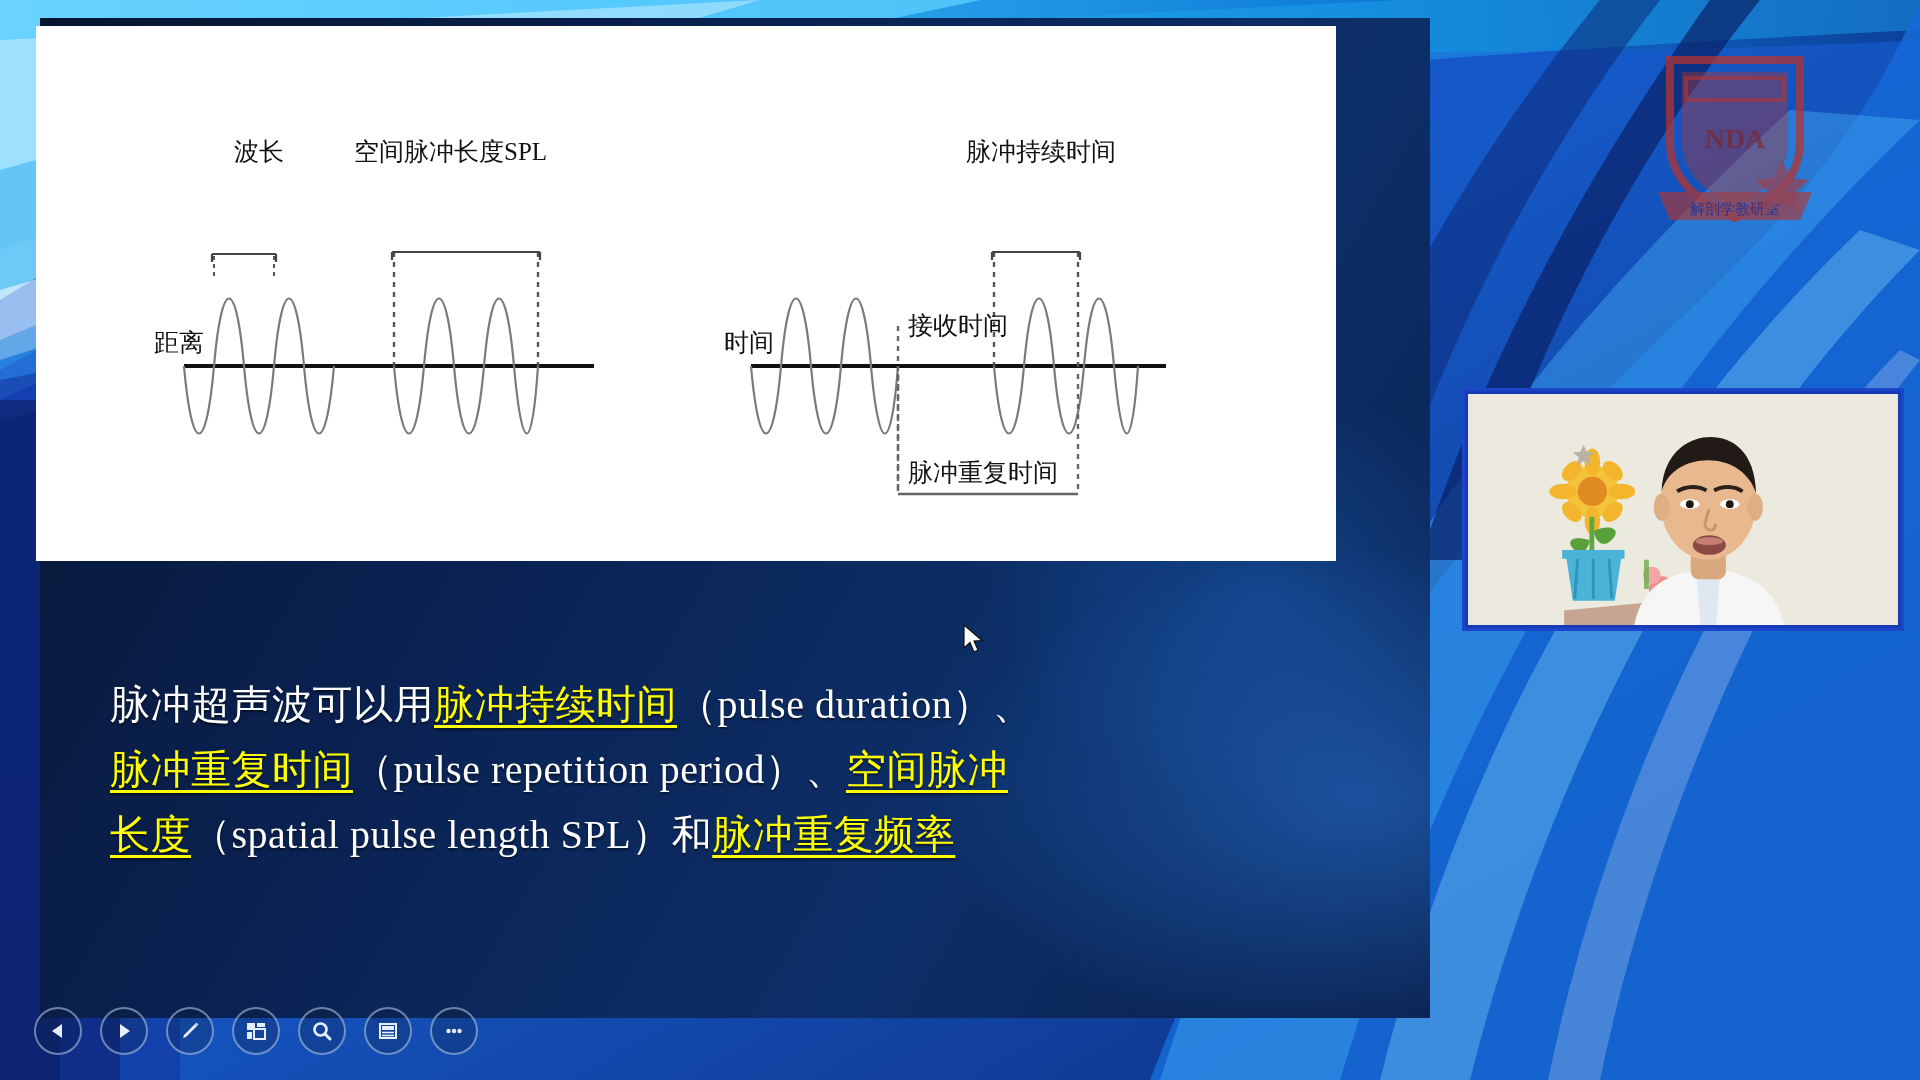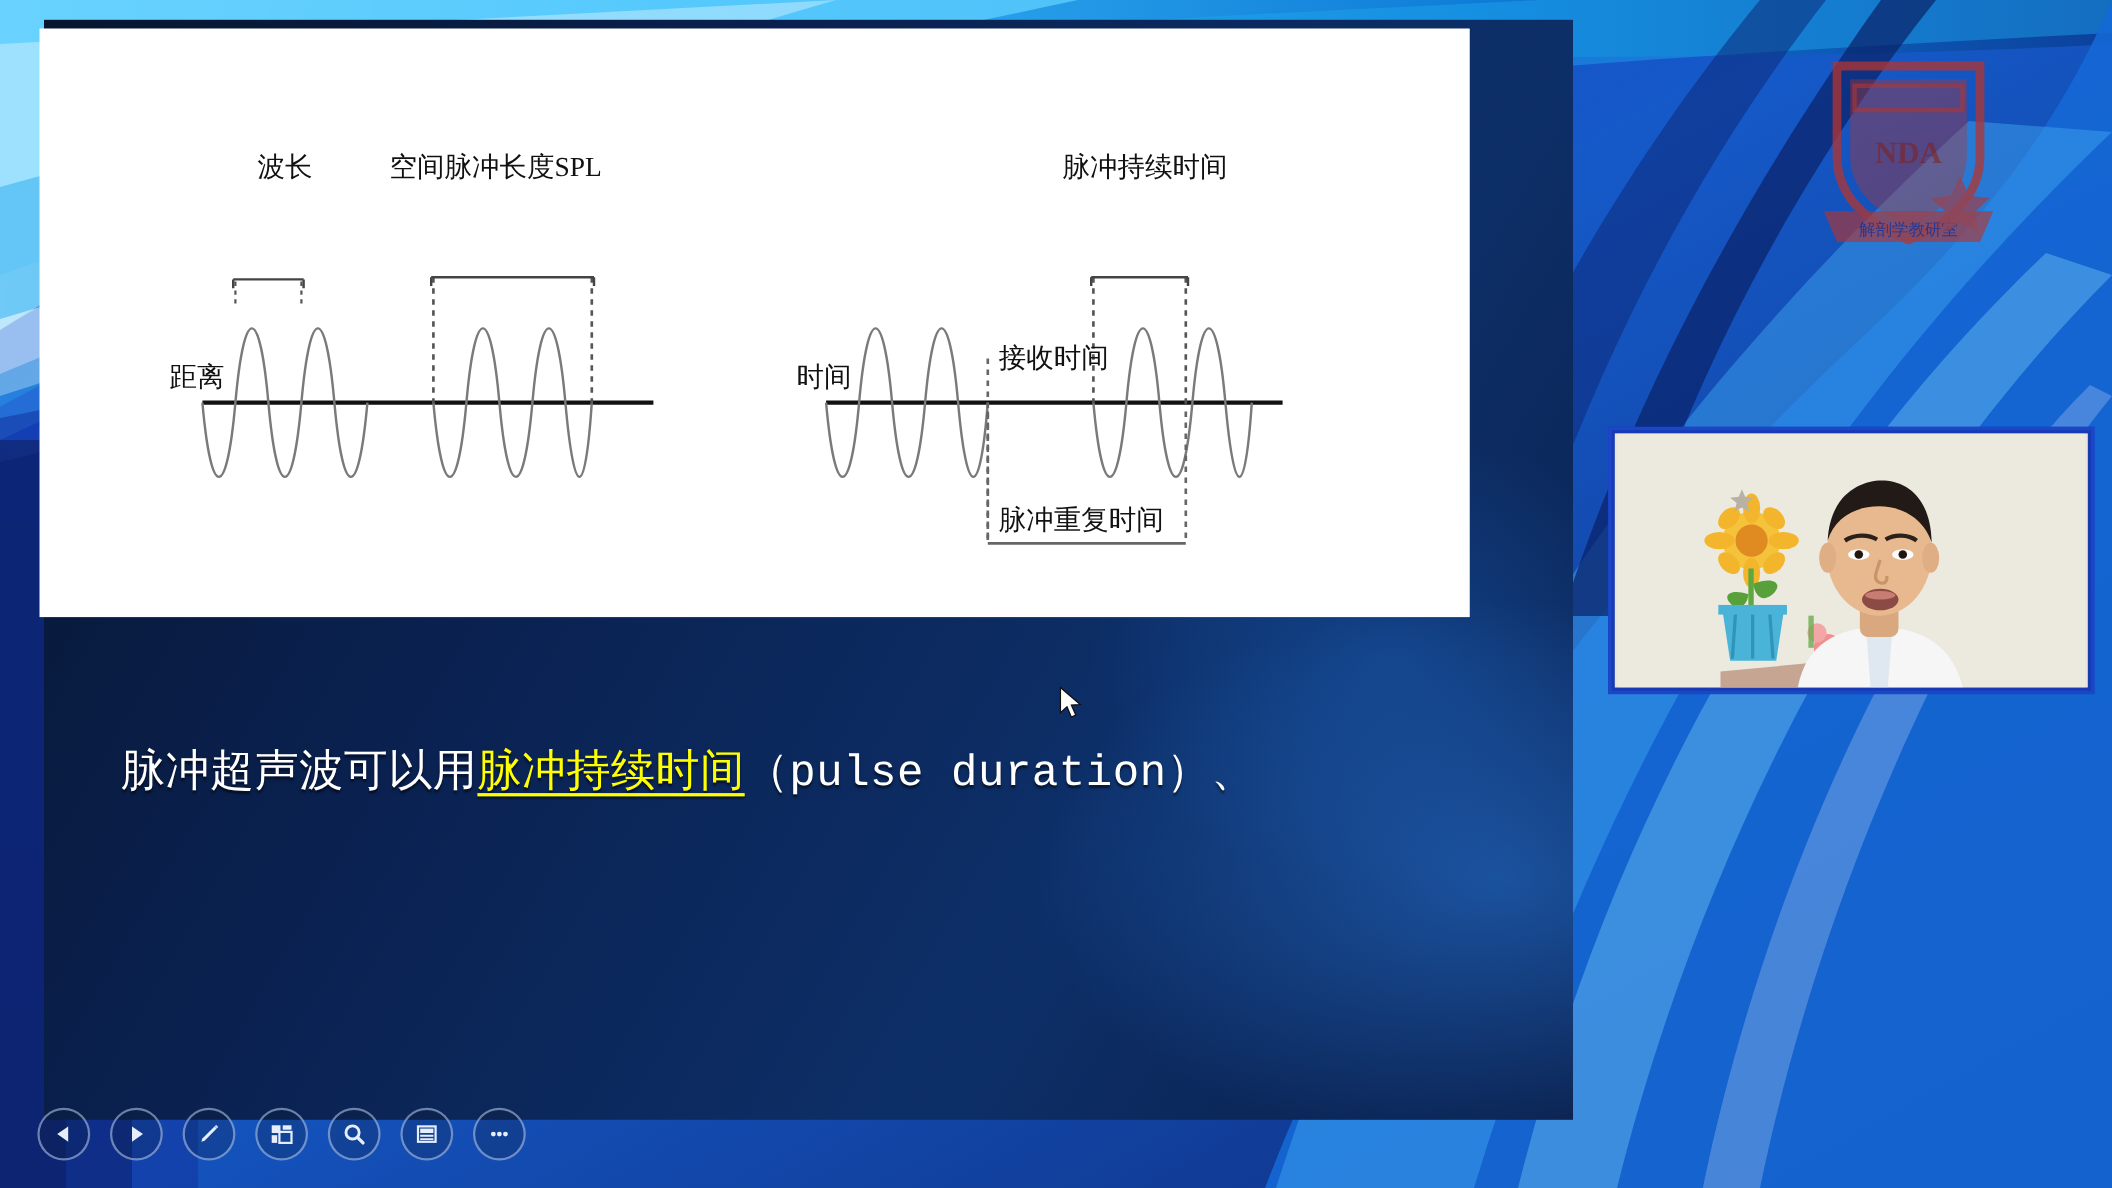--- a/index.html
+++ b/index.html
@@ -31,21 +31,21 @@
   #diagram-card{
     position:absolute;left:36px;top:26px;width:1300px;height:535px;
     background:#ffffff;z-index:5;
   }
   #diagram-svg{width:1300px;height:535px;display:block;}
 
   
   #text-block{
     position:absolute;left:110px;top:672px;width:1270px;z-index:6;
     font-size:40px;line-height:65px;color:#ffffff;
-    font-family:Liberation Mono, monospace;
+    font-family:Liberation Serif, serif;
     text-shadow:0 2px 2px rgba(0,0,0,.55);
     letter-spacing:.5px;
   }
   #text-block .hl{
     color:#ffff00;
     text-decoration:underline;
     text-underline-offset:7px;
     text-decoration-thickness:3px;
   }
 
@@ -174,20 +174,26 @@
     <text x="872" y="308" font-family="'Liberation Serif','DejaVu Serif',serif" font-size="25" fill="#111">接收时间</text>
     <text x="872" y="455" font-family="'Liberation Serif','DejaVu Serif',serif" font-size="25" fill="#111">脉冲重复时间</text>
     <text x="930" y="134" font-family="'Liberation Serif','DejaVu Serif',serif" font-size="25" fill="#111">脉冲持续时间</text>
   </svg>
 </div>
 
 <div id="text-block">
   <div>
     <span>脉冲超声波可以用</span><span class="hl">脉冲持续时间</span><span>（pulse duration）、</span>
   </div>
+  <div>
+    <span class="hl">脉冲重复时间</span><span>（pulse repetition period）、</span><span class="hl">空间脉冲</span>
+  </div>
+  <div>
+    <span class="hl">长度</span><span>（spatial pulse length SPL）和</span><span class="hl">脉冲重复频率</span>
+  </div>
 </div>
 
 <svg id="logo" viewBox="0 0 170 190">
   <g opacity=".9">
     <path d="M20,18 L150,18 L150,100 C150,138 120,162 85,176 C50,162 20,138 20,100 Z" fill="none" stroke="#b5352f" stroke-width="8"></path>
     <path d="M32,30 L138,30 L138,100 C138,132 112,152 85,164 C58,152 32,132 32,100 Z" fill="#b5352f" opacity=".55"></path>
     <path d="M36,36 L134,36 L134,58 L36,58 Z" fill="none" stroke="#b5352f" stroke-width="4"></path>
     <text x="85" y="106" text-anchor="middle" font-family="'Liberation Serif','DejaVu Serif',serif" font-size="28" font-weight="bold" fill="#8e2520">NDA</text>
 
     <path d="M8,150 L162,150 L150,178 L20,178 Z" fill="#b5352f" opacity=".85"></path>

